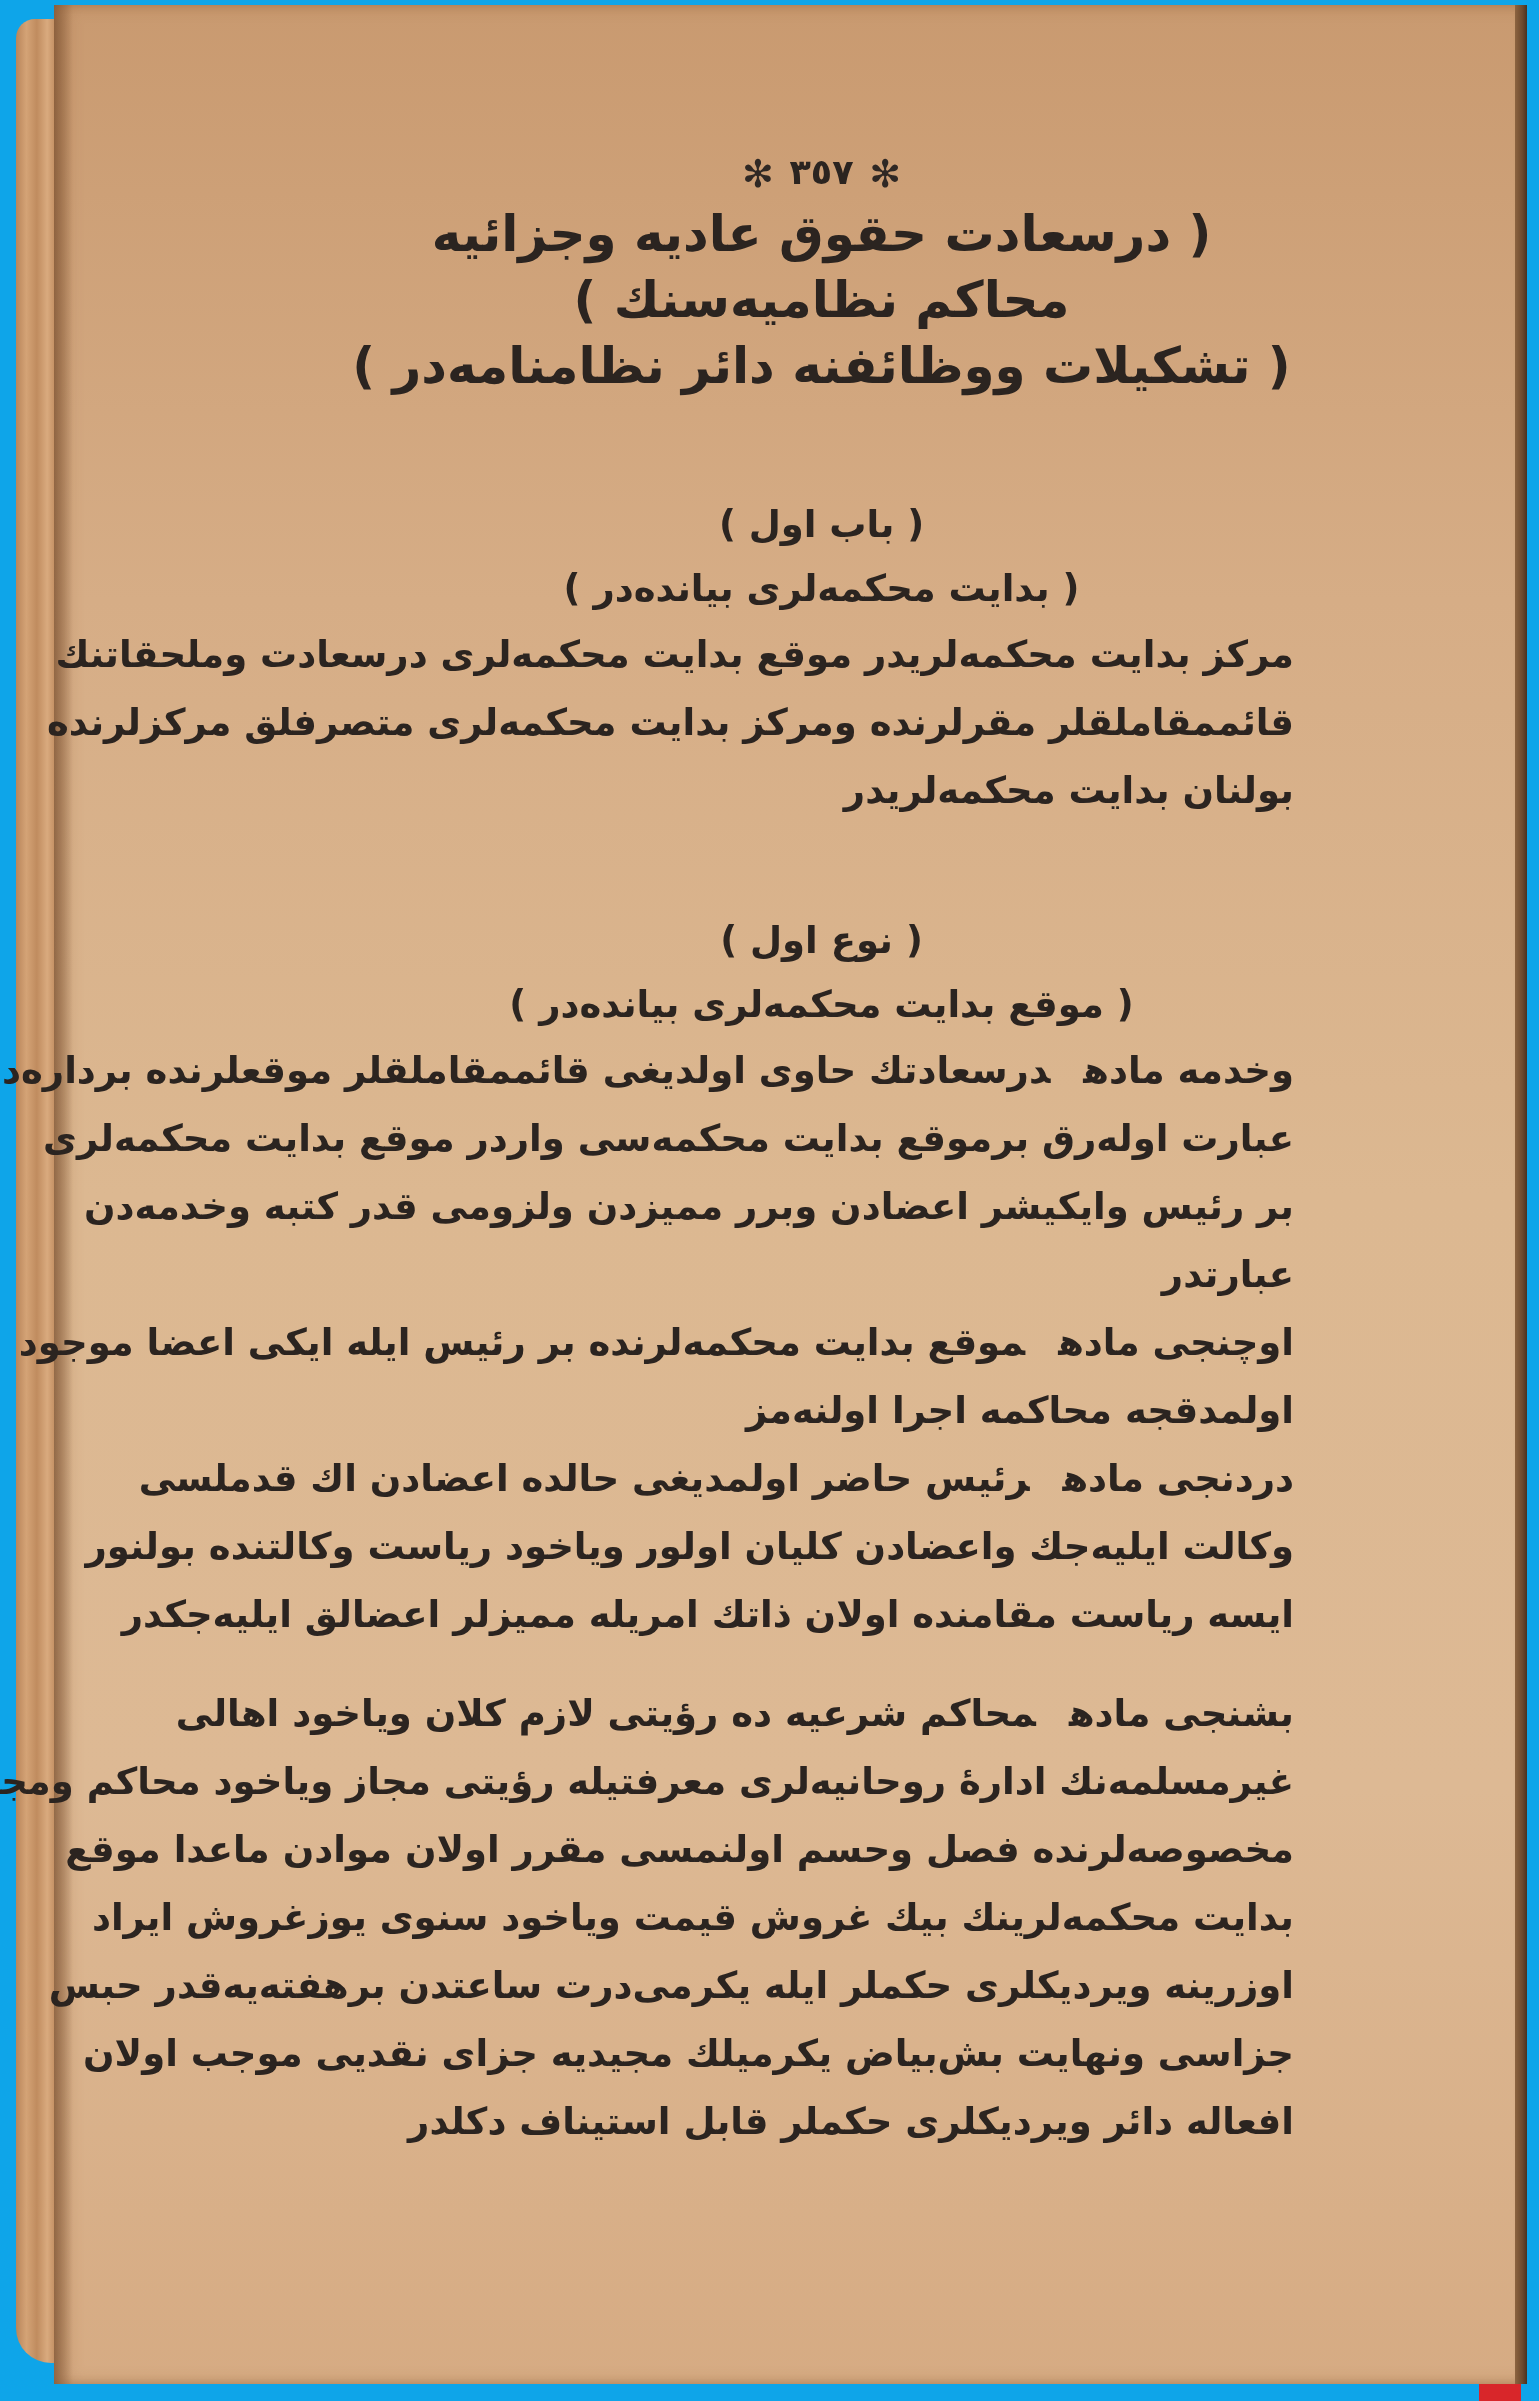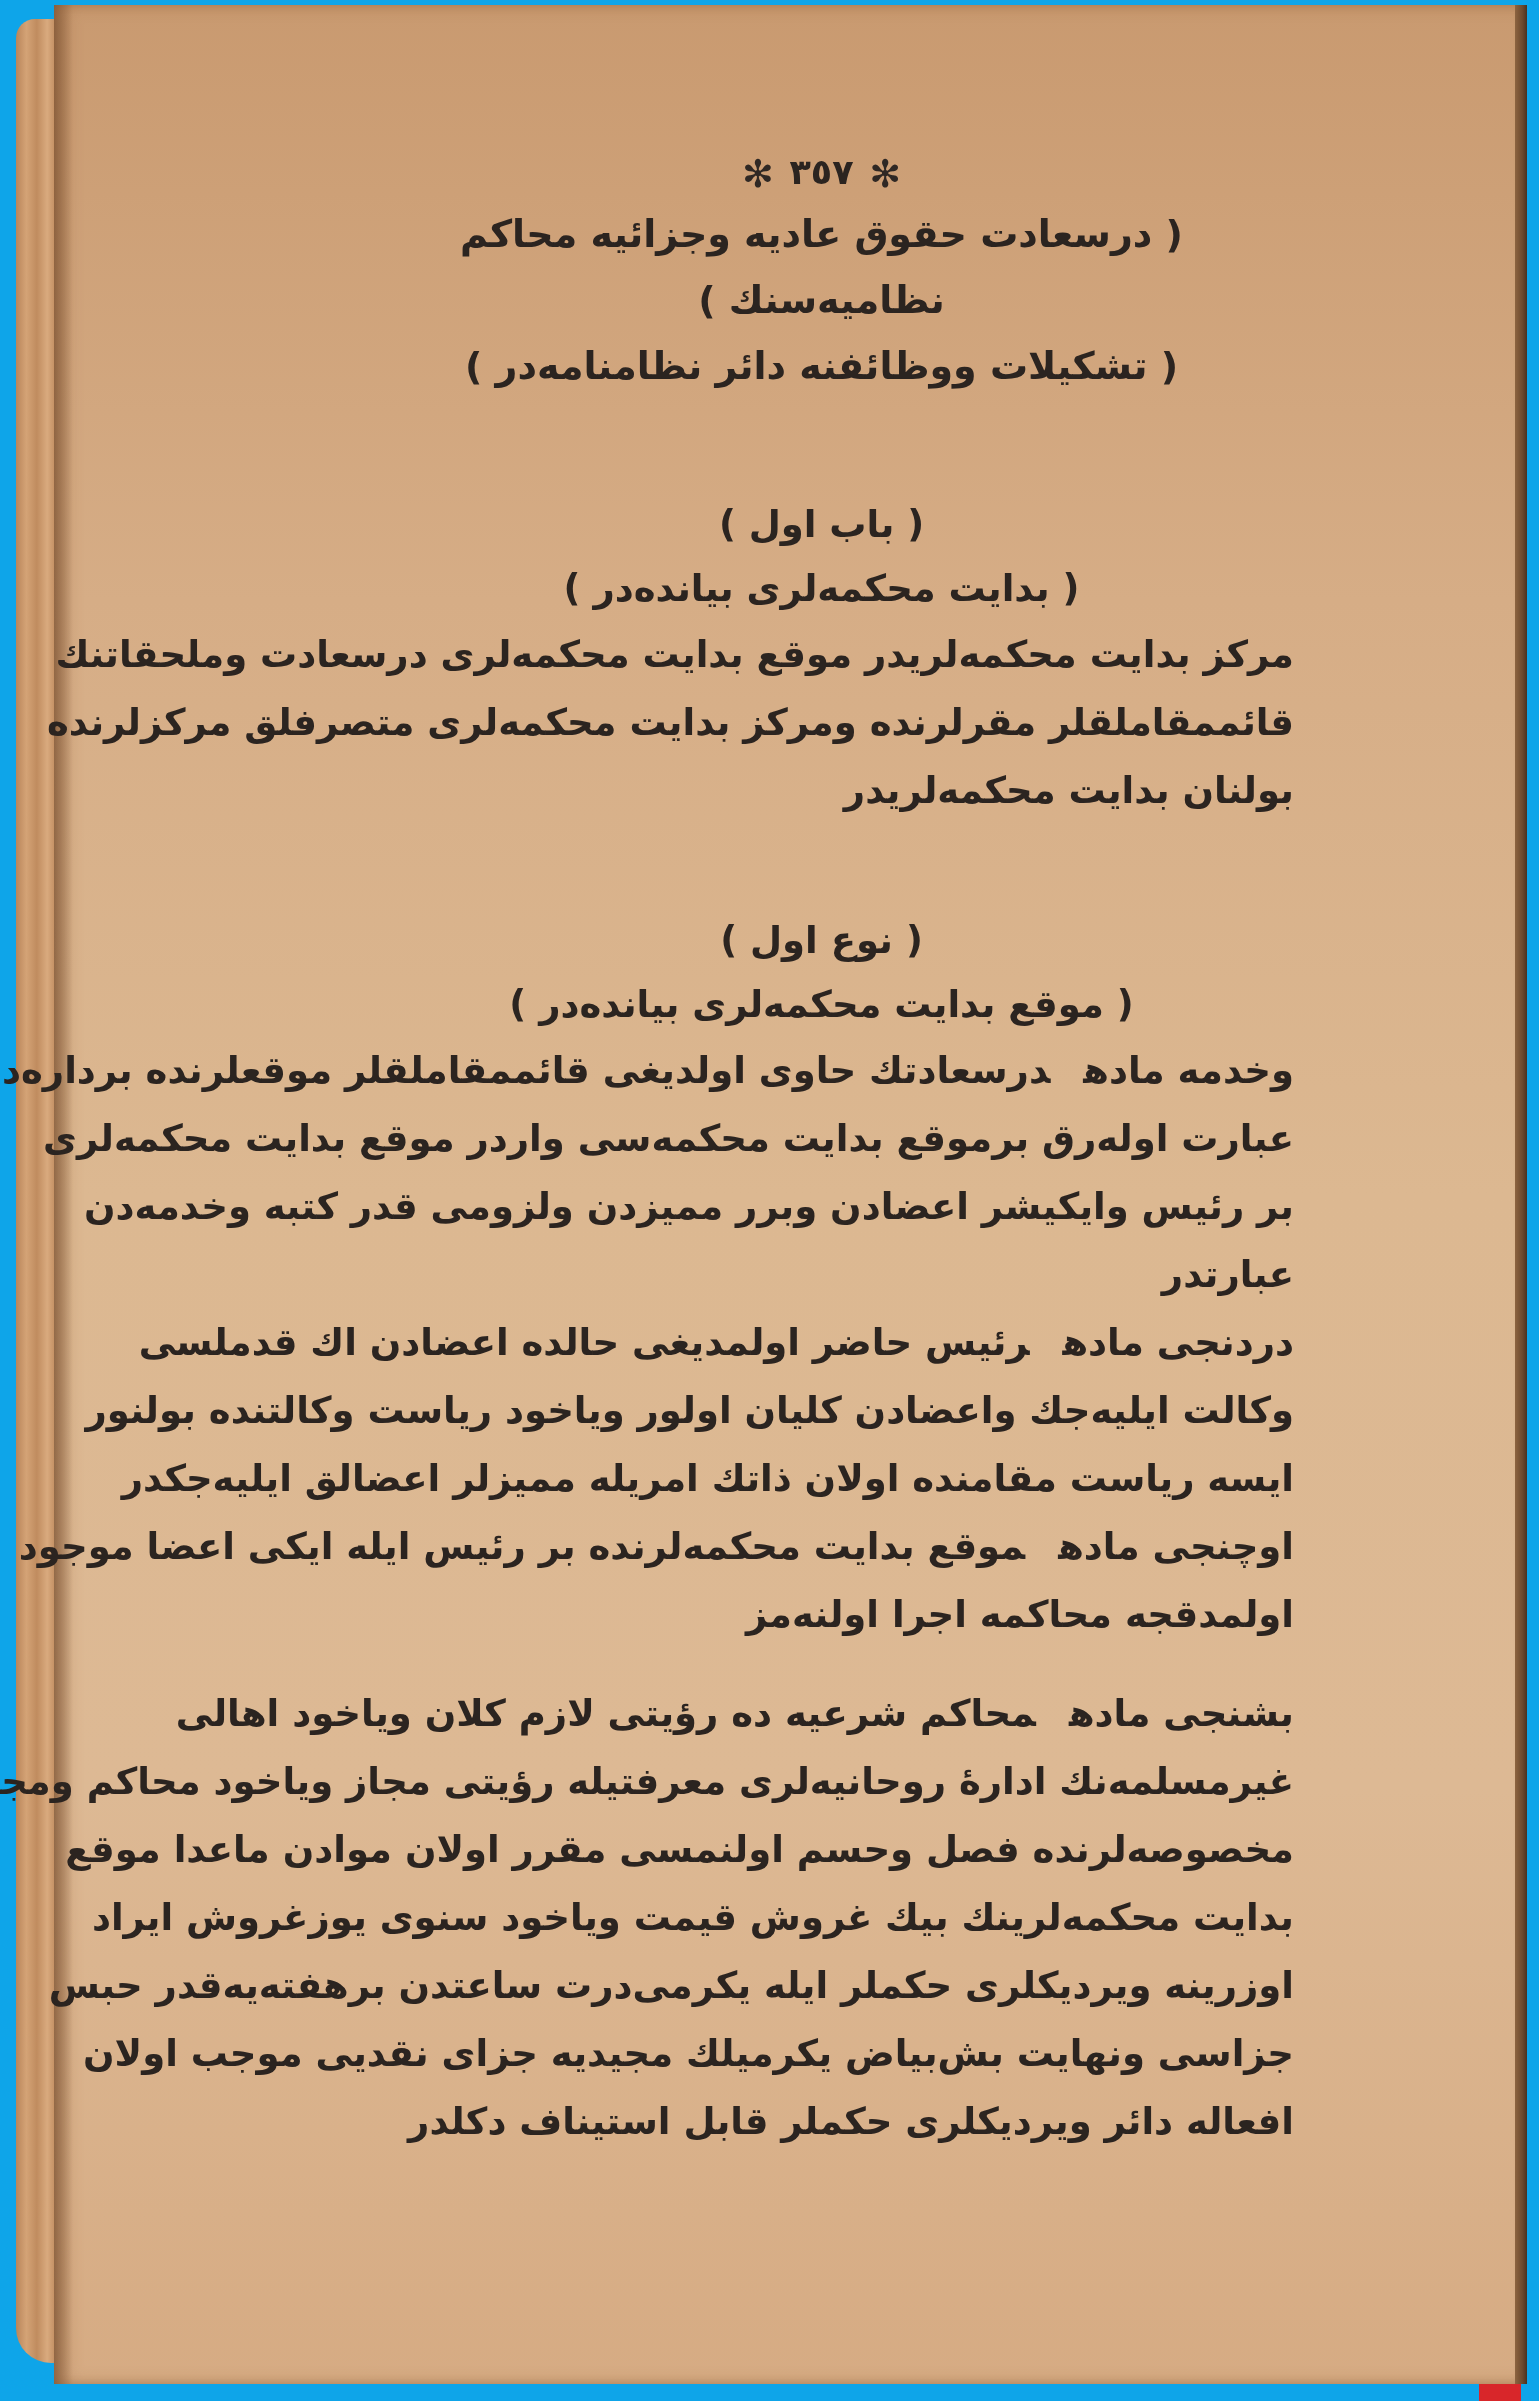--- a/index.html
+++ b/index.html
@@ -78,21 +78,21 @@
   }
   .ornament {
     display: inline-block;
     font-size: 38px;
     margin: 0 15.7px;
     color: #2f2824;
     vertical-align: middle;
   }
   .title-line {
     text-align: center;
-    font-size: 38px;
+    font-size: 50px;
     line-height: 66px;
     font-weight: bold;
   }
   .heading {
     text-align: center;
     font-size: 37px;
     line-height: 64px;
     font-weight: bold;
   }
   .para-line {
@@ -147,28 +147,28 @@
     <div class="heading">( موقع بدايت محكمه‌لرى بيانده‌در )</div>
 
     <div>
       <div class="para-line"><span class="article-label">وخدمه ماده</span><span>درسعادتك حاوى اولديغى قائممقاملقلر موقعلرنده برداره‌دن</span></div>
       <div class="para-line">عبارت اوله‌رق برموقع بدايت محكمه‌سى واردر موقع بدايت محكمه‌لرى</div>
       <div class="para-line">بر رئيس وايكيشر اعضادن وبرر مميزدن ولزومى قدر كتبه وخدمه‌دن</div>
       <div class="para-line last">عبارتدر</div>
     </div>
 
     <div>
+      <div class="para-line"><span class="article-label">اوچنجى ماده</span><span>موقع بدايت محكمه‌لرنده بر رئيس ايله ايكى اعضا موجود</span></div>
+      <div class="para-line last">اولمدقجه محاكمه اجرا اولنه‌مز</div>
+    </div>
+
+    <div>
       <div class="para-line"><span class="article-label">دردنجى ماده</span><span>رئيس حاضر اولمديغى حالده اعضادن اك قدملسى</span></div>
       <div class="para-line">وكالت ايليه‌جك واعضادن كليان اولور وياخود رياست وكالتنده بولنور</div>
       <div class="para-line last">ايسه رياست مقامنده اولان ذاتك امريله مميزلر اعضالق ايليه‌جكدر</div>
-    </div>
-
-    <div>
-      <div class="para-line"><span class="article-label">اوچنجى ماده</span><span>موقع بدايت محكمه‌لرنده بر رئيس ايله ايكى اعضا موجود</span></div>
-      <div class="para-line last">اولمدقجه محاكمه اجرا اولنه‌مز</div>
     </div>
 
     <div class="gap-sm"></div>
 
     <div>
       <div class="para-line"><span class="article-label">بشنجى ماده</span><span>محاكم شرعيه ده رؤيتى لازم كلان وياخود اهالى</span></div>
       <div class="para-line">غيرمسلمه‌نك ادارهٔ روحانيه‌لرى معرفتيله رؤيتى مجاز وياخود محاكم ومجالس</div>
       <div class="para-line">مخصوصه‌لرنده فصل وحسم اولنمسى مقرر اولان موادن ماعدا موقع</div>
       <div class="para-line">بدايت محكمه‌لرينك بيك غروش قيمت وياخود سنوى يوزغروش ايراد</div>
       <div class="para-line">اوزرينه ويرديكلرى حكملر ايله يكرمى‌درت ساعتدن برهفته‌يه‌قدر حبس</div>

